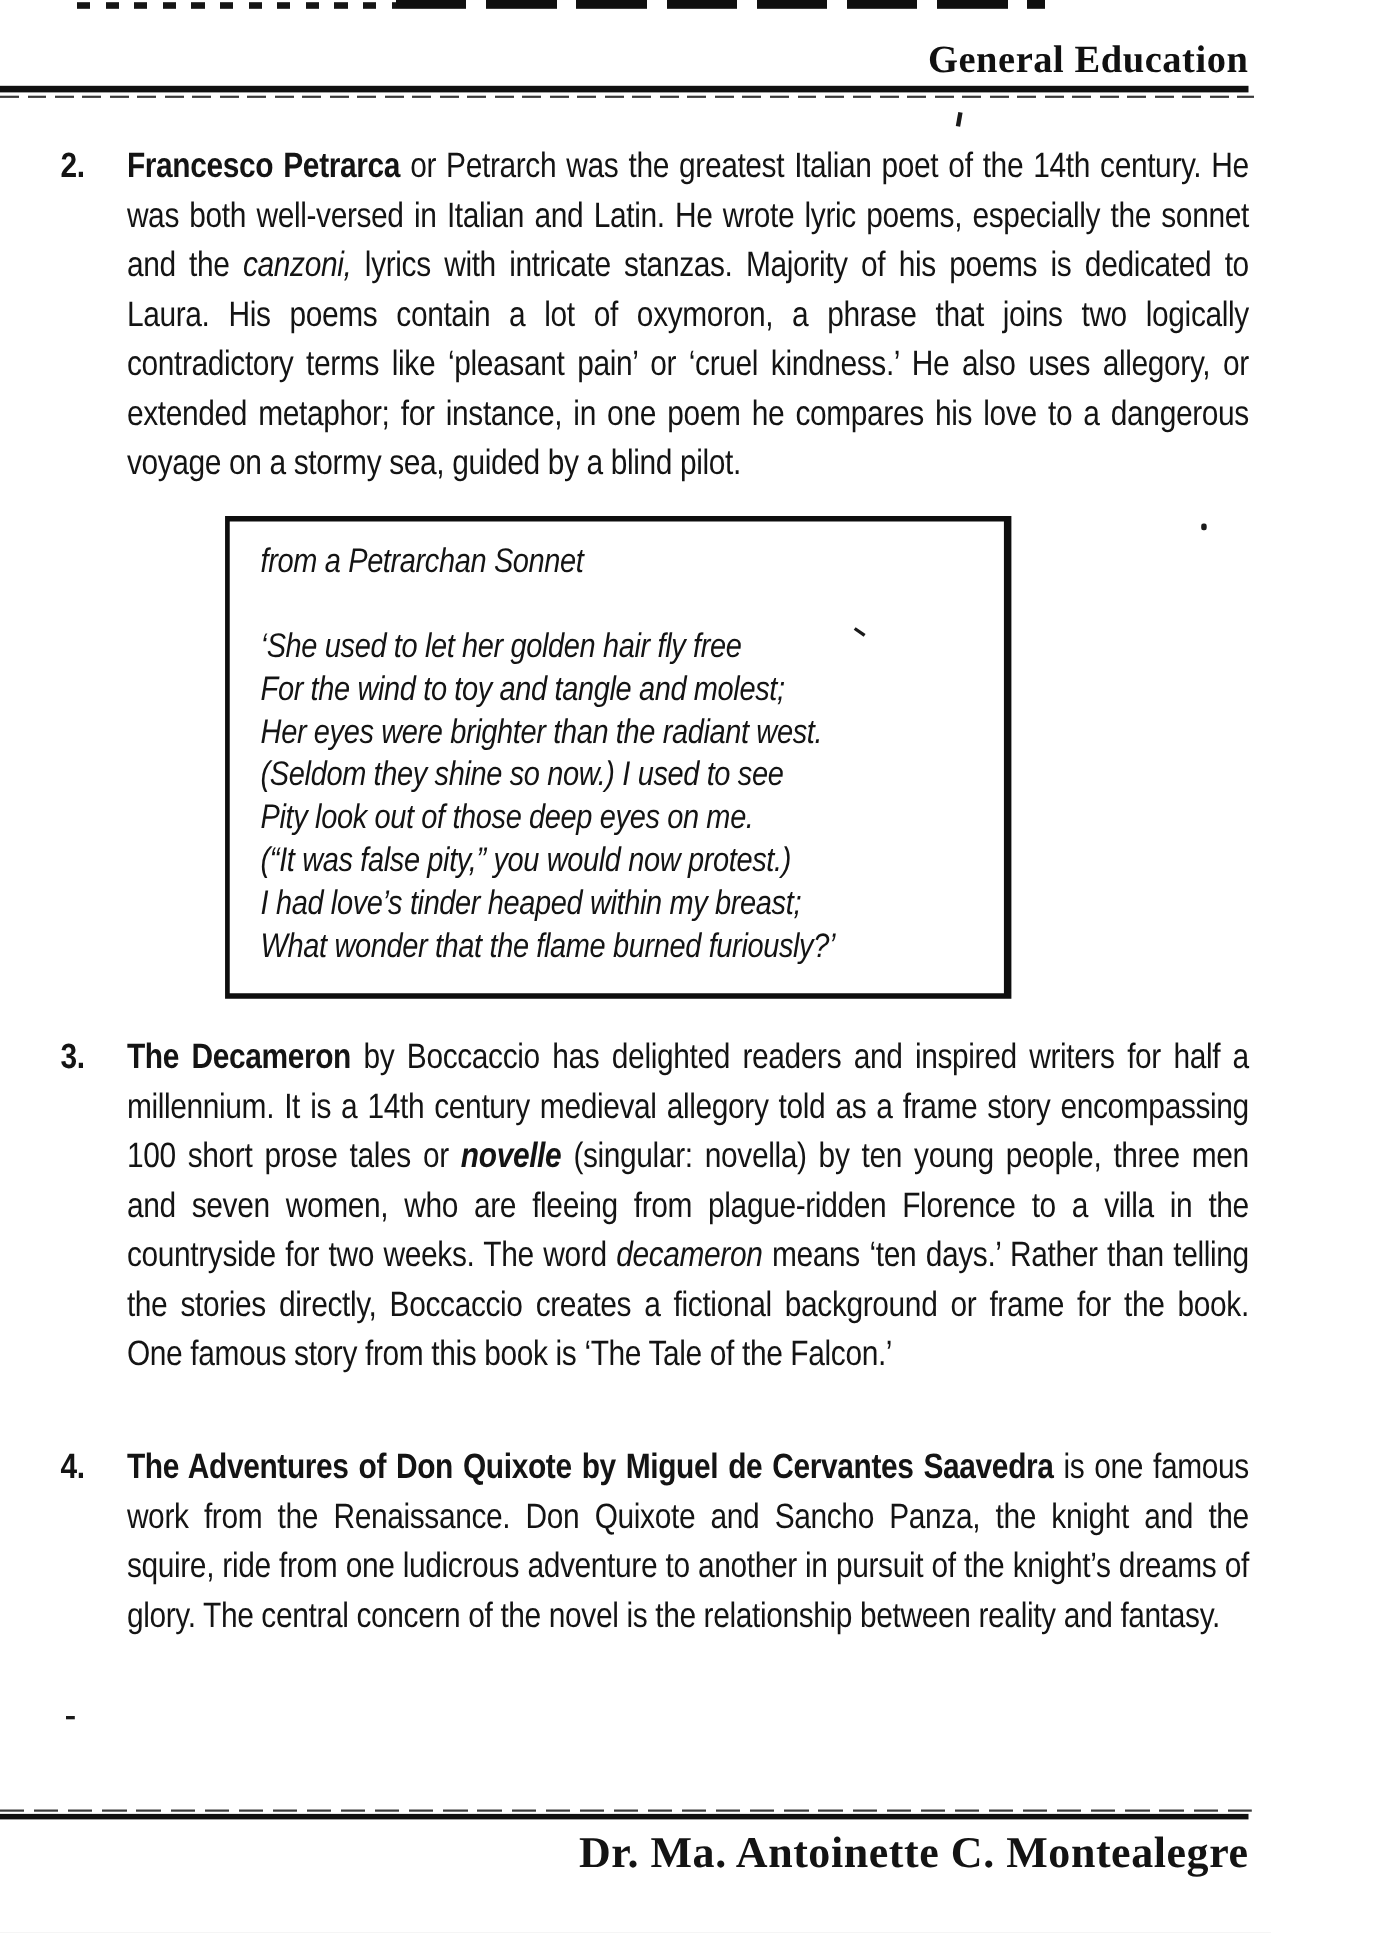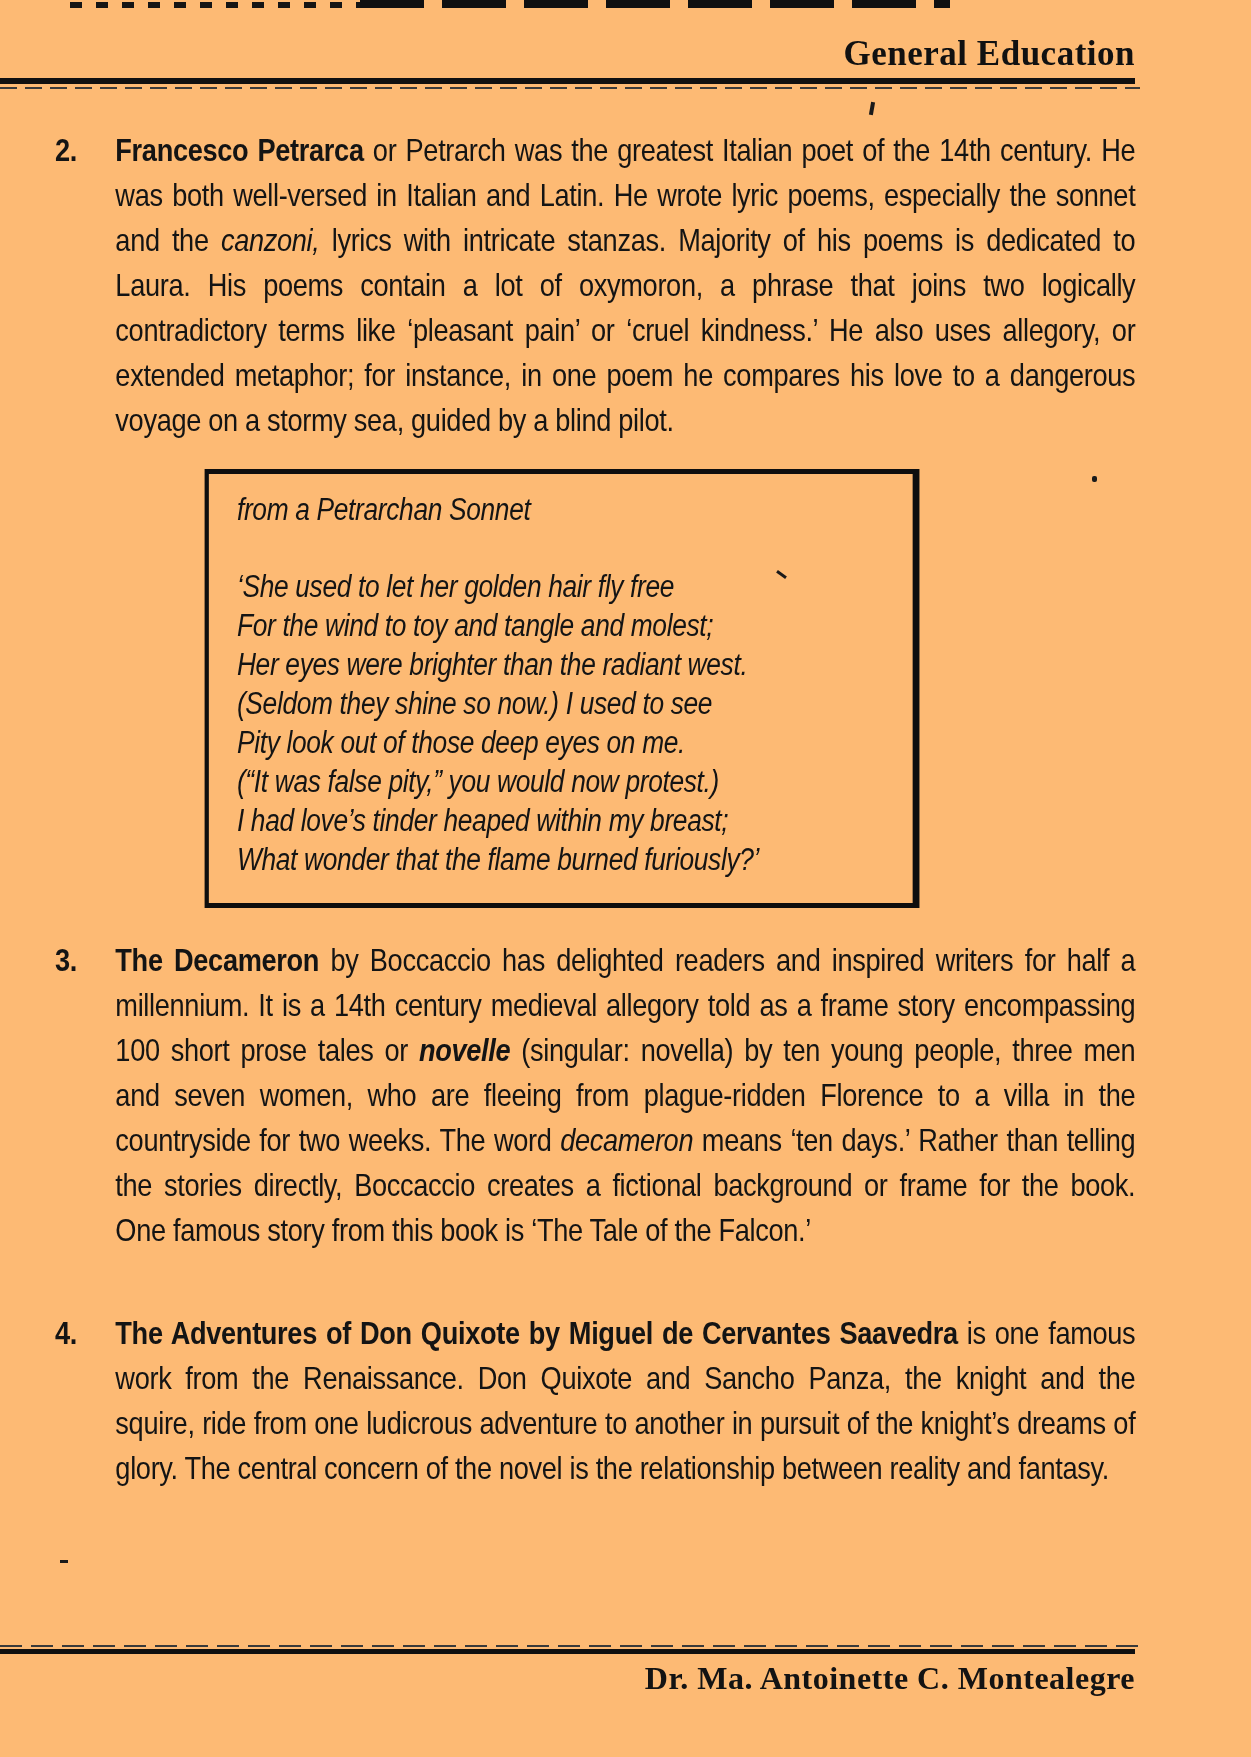--- a/index.html
+++ b/index.html
@@ -1,21 +1,21 @@
 <!DOCTYPE html>
 <html><head>
 <meta charset="utf-8">
 <style>
   * { margin: 0; padding: 0; box-sizing: border-box; }
   html, body { background: #e8e8e8; }
   .page {
     position: relative;
     width: 1251px;
     height: 1757px;
-    background: #fdba74;
+    background: #ffffff;
     overflow: hidden;
     font-family: "Liberation Sans", sans-serif;
     color: #141414;
   }
   
   .torn-a {
     position: absolute; top: 2px; left: 70px; width: 290px; height: 6px;
     background: repeating-linear-gradient(90deg, #151515 0 12px, transparent 12px 26px);
   }
   .torn-b {
@@ -103,21 +103,21 @@
     position: absolute; top: 1649px; left: 0; width: 1135px; height: 5px;
     background: #101010;
   }
   .footer-row {
     position: absolute; top: 1660px; left: 0; width: 1135px;
     text-align: right;
   }
   .footer-author {
     font-family: "Liberation Serif", serif;
     font-weight: bold;
-    font-size: 32px;
+    font-size: 40px;
     letter-spacing: 0.5px;
     color: #131313;
   }
 </style>
 </head>
 <body>
 
 <div class="page">
 
   <div>

